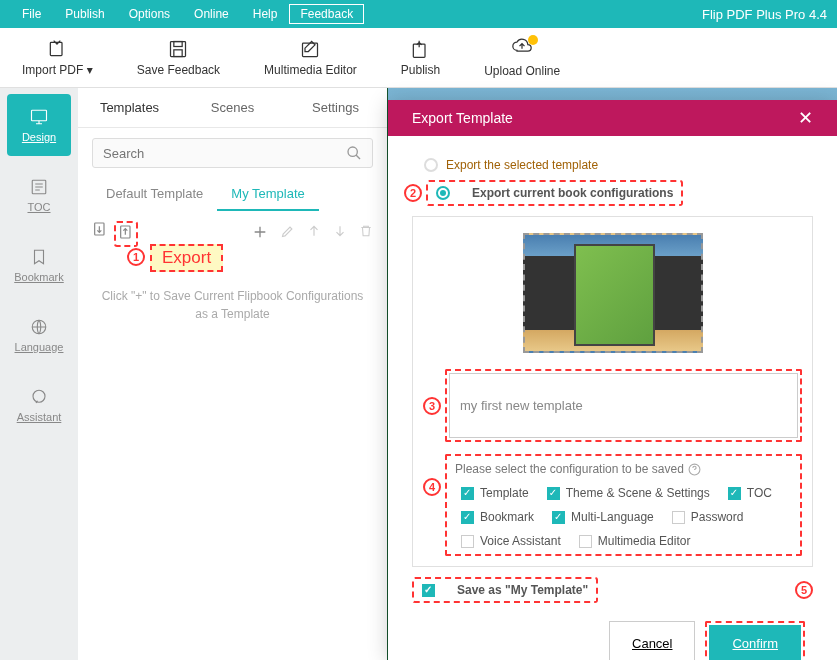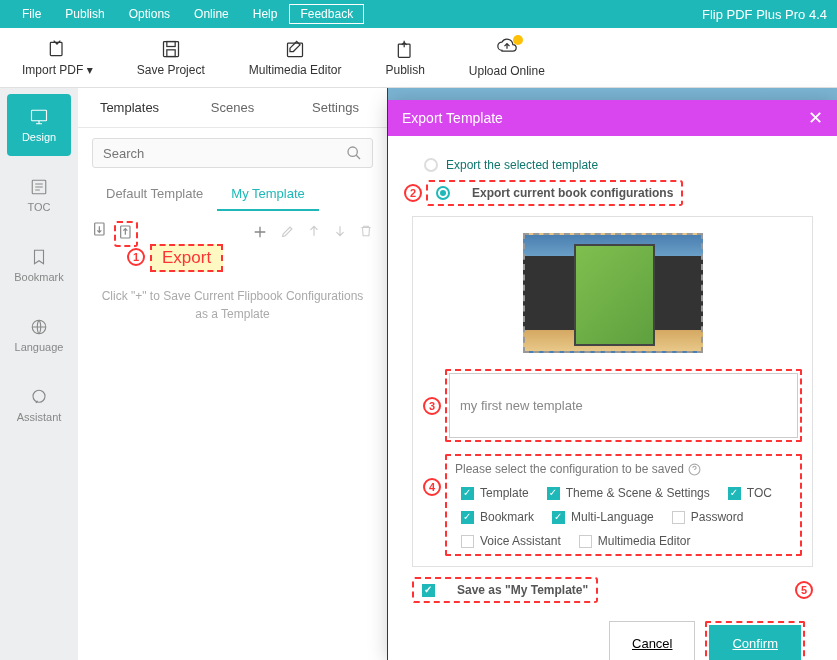--- a/index.html
+++ b/index.html
@@ -12,21 +12,21 @@
 .menubar .app-title { font-size: 13px; }
 
 .toolbar { background: #fff; height: 60px; display: flex; align-items: center; border-bottom: 1px solid #e0e0e0; }
 .toolbar .tool { display: flex; flex-direction: column; align-items: center; justify-content: center; padding: 0 22px; font-size: 12px; color: #333; cursor: pointer; }
 .toolbar .tool svg { margin-bottom: 4px; }
 .badge { position: absolute; top: -2px; right: -4px; width: 10px; height: 10px; background: #ffc107; border-radius: 50%; }
 
 .main { display: flex; height: calc(100% - 88px); }
 
 .vtabs { width: 78px; background: #eceeef; display: flex; flex-direction: column; align-items: center; padding-top: 6px; }
-.vtab { width: 64px; height: 62px; display: flex; flex-direction: column; align-items: center; justify-content: center; font-size: 11px; color: #888; margin-bottom: 8px; cursor: pointer; border-radius: 4px; }
+.vtab { width: 64px; height: 62px; display: flex; flex-direction: column; align-items: center; justify-content: center; font-size: 11px; color: #888; margin-bottom: 8px; cursor: pointer; border-radius: 4px; text-decoration: underline; }
 .vtab.active { background: #1eb8b8; color: #fff; }
 .vtab svg { margin-bottom: 5px; }
 
 .side-panel { width: 310px; background: #fff; display: flex; flex-direction: column; border-right: 1px solid #14532d; }
 .panel-tabs { display: flex; height: 40px; border-bottom: 1px solid #e8e8e8; align-items: center; }
 .panel-tab { flex: 1; text-align: center; font-size: 13px; color: #666; padding: 10px 0; cursor: pointer; }
 .panel-tab.active { color: #333; font-weight: 500; }
 
 .search-wrap { padding: 10px 14px; }
 .search { display: flex; align-items: center; border: 1px solid #ddd; border-radius: 3px; padding: 6px 10px; background: #fafafa; }
@@ -40,21 +40,21 @@
 .action-row .left-icons { display: flex; gap: 6px; }
 .action-row .right-icons { display: flex; gap: 12px; color: #bbb; }
 .icon-btn { cursor: pointer; color: #888; }
 .export-highlight { border: 2px dashed #ff3333; border-radius: 3px; padding: 1px 2px; }
 
 .hint-text { text-align: center; color: #aaa; font-size: 12px; padding: 30px 20px; line-height: 1.5; }
 
 .content-bg { flex: 1; background: linear-gradient(to bottom, #7bb5d4 0%, #a8d0e6 100%); position: relative; }
 
 .modal { position: absolute; left: 388px; top: 100px; width: 449px; height: 560px; background: #fff; box-shadow: 0 2px 20px rgba(0,0,0,0.2); }
-.modal-header { background: #d946ef; height: 36px; display: flex; align-items: center; justify-content: space-between; padding: 0 14px; color: #fff; font-size: 14px; }
+.modal-header { background: #be185d; height: 36px; display: flex; align-items: center; justify-content: space-between; padding: 0 24px; color: #fff; font-size: 14px; }
 .modal-header .close { cursor: pointer; font-size: 18px; }
 .modal-body { padding: 14px 16px; font-size: 12px; color: #555; }
 
 .radio-row { display: flex; align-items: center; margin: 8px 0 8px 20px; gap: 8px; }
 .radio { width: 14px; height: 14px; border: 2px solid #bbb; border-radius: 50%; display: inline-block; }
 .radio.disabled { border-color: #ddd; }
 .radio.disabled + span { color: #ccc; }
 .radio.selected { border-color: #1eb8b8; position: relative; }
 .radio.selected::after { content: ''; position: absolute; width: 6px; height: 6px; background: #1eb8b8; border-radius: 50%; top: 2px; left: 2px; }
 .dashed-box { border: 2px dashed #ff3333; border-radius: 3px; padding: 4px 8px; display: inline-flex; align-items: center; gap: 22px; font-weight: bold; }
@@ -100,21 +100,21 @@
         <path d="M8 2l4 4 4-4"></path>
       </svg>
     <span>Import PDF ▾</span>
   </div>
   <div class="tool">
     <svg width="22" height="20" viewBox="0 0 24 24" fill="none" stroke="#333" stroke-width="1.5">
         <rect x="3" y="3" width="18" height="18" rx="1"></rect>
         <rect x="7" y="3" width="10" height="6"></rect>
         <rect x="7" y="13" width="10" height="8"></rect>
       </svg>
-    <span>Save Project</span>
+    <span>Save Feedback</span>
   </div>
   <div class="tool">
     <svg width="22" height="20" viewBox="0 0 24 24" fill="none" stroke="#333" stroke-width="1.5">
         <rect x="3" y="5" width="18" height="16" rx="1"></rect>
         <path d="M14 3l4 4-8 8H6v-4z"></path>
       </svg>
     <span>Multimedia Editor</span>
   </div>
   <div class="tool">
     <svg width="22" height="20" viewBox="0 0 24 24" fill="none" stroke="#333" stroke-width="1.5">
@@ -236,21 +236,21 @@
 <div class="callout-label" style="left:150px; top:244px">Export</div>
 
 <div class="modal">
   <div class="modal-header">
     <span>Export Template</span>
     <span class="close">✕</span>
   </div>
   <div class="modal-body">
     <div class="radio-row">
       <span class="radio disabled"></span>
-      <span style="color:#0f766e">Export the selected template</span>
+      <span style="color:#a16207">Export the selected template</span>
     </div>
     <div style="display:flex; align-items:center; gap:4px">
       <div class="callout" style="position:static">2</div>
       <div class="dashed-box">
         <span class="radio selected"></span>
         <span>Export current book configurations</span>
       </div>
     </div>
 
     <div class="preview-area">

